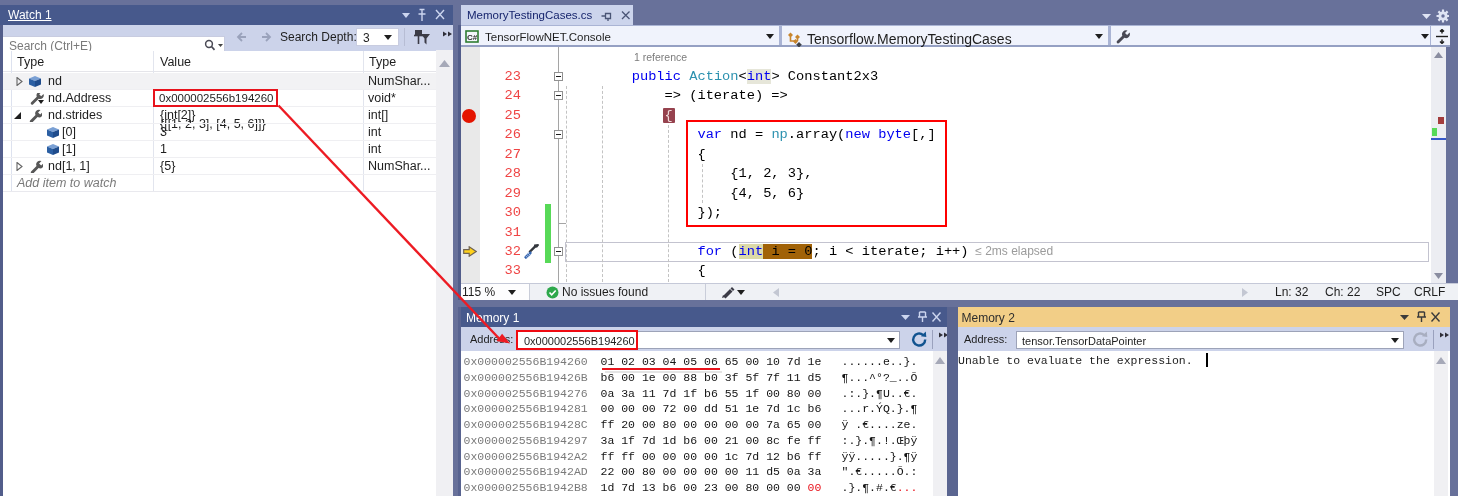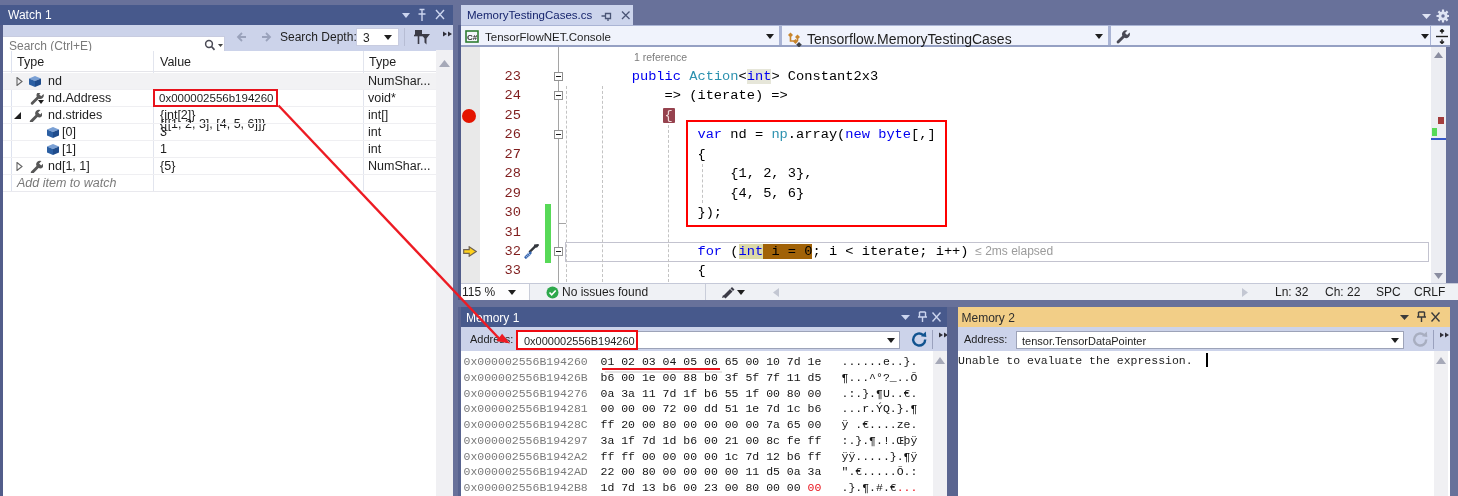--- a/index.html
+++ b/index.html
@@ -8,21 +8,21 @@
   .mono{font-family:"Liberation Mono",monospace;}
   .tbar{background:#47598c;color:#fff;font-size:12px;}
   .ttxt{position:absolute;top:3px;}
   pre{margin:0;}
 </style></head>
 <body>
 
 <div class="abs" id="watch" style="left:0;top:5px;width:453px;height:491px;background:#fff;">
 
   <div class="abs tbar" style="left:0;top:0;width:453px;height:20px;">
-    <span class="ttxt" style="left:8px;">Watch 1</span>
+    <span class="ttxt" style="left:8px;text-decoration:underline;">Watch 1</span>
     <svg class="abs" style="left:398px;top:0" width="55" height="20" viewBox="0 0 55 20">
       <path d="M4 8 l8 0 l-4 5 z" fill="#ccd5ef"></path>
       <g stroke="#ccd5ef" stroke-width="1.4" fill="none">
         <path d="M24 4 v5 M20.5 9 h7 M24 9 v7 M21.5 4.5 h5"></path>
         <path d="M38 5 l8 9 M46 5 l-8 9"></path>
       </g>
     </svg>
   </div>
 
   <div class="abs" style="left:0;top:20px;width:453px;height:26px;background:#ccd3ea;">
@@ -217,21 +217,21 @@
       <path d="M7 14.5 v-4 M5 12.5 l2 2 l2 -2" fill="none"></path>
     </g>
   </svg>
 
   <div class="abs" id="code" style="left:0;top:42px;width:973px;height:240px;background:#fff;overflow:hidden;">
     <style>
       #code .cl{position:absolute;left:0;height:19.5px;line-height:19.5px;white-space:pre;
         font-family:"Liberation Mono",monospace;font-size:13.7px;color:#000;}
       #code .k{color:#0000f0;} #code .t{color:#2b91af;}
       #code .ln{position:absolute;left:33px;width:30px;text-align:right;height:19.5px;line-height:19.5px;
-        font-family:"Liberation Mono",monospace;font-size:13.7px;color:#7f1d1d;}
+        font-family:"Liberation Mono",monospace;font-size:13.7px;color:#ef4444;}
       #code .og{position:absolute;width:9px;height:9px;border:1px solid #919191;background:#fff;box-sizing:border-box;}
       #code .og:after{content:"";position:absolute;left:1px;top:3px;width:5px;height:1px;background:#1e1e1e;}
       #code .ig{position:absolute;width:1px;border-left:1px dashed #c3c3c3;}
     </style>
 
     <div class="abs" style="left:0;top:0;width:22px;height:240px;background:#e9e9e9;"></div>
 
     <div class="abs" style="left:107px;top:195px;width:864px;height:20px;border:1px solid #c3c3cf;box-sizing:border-box;"></div>
 
     <div class="abs" style="left:100px;top:0;width:1px;height:240px;background:#a5a5a5;"></div>

